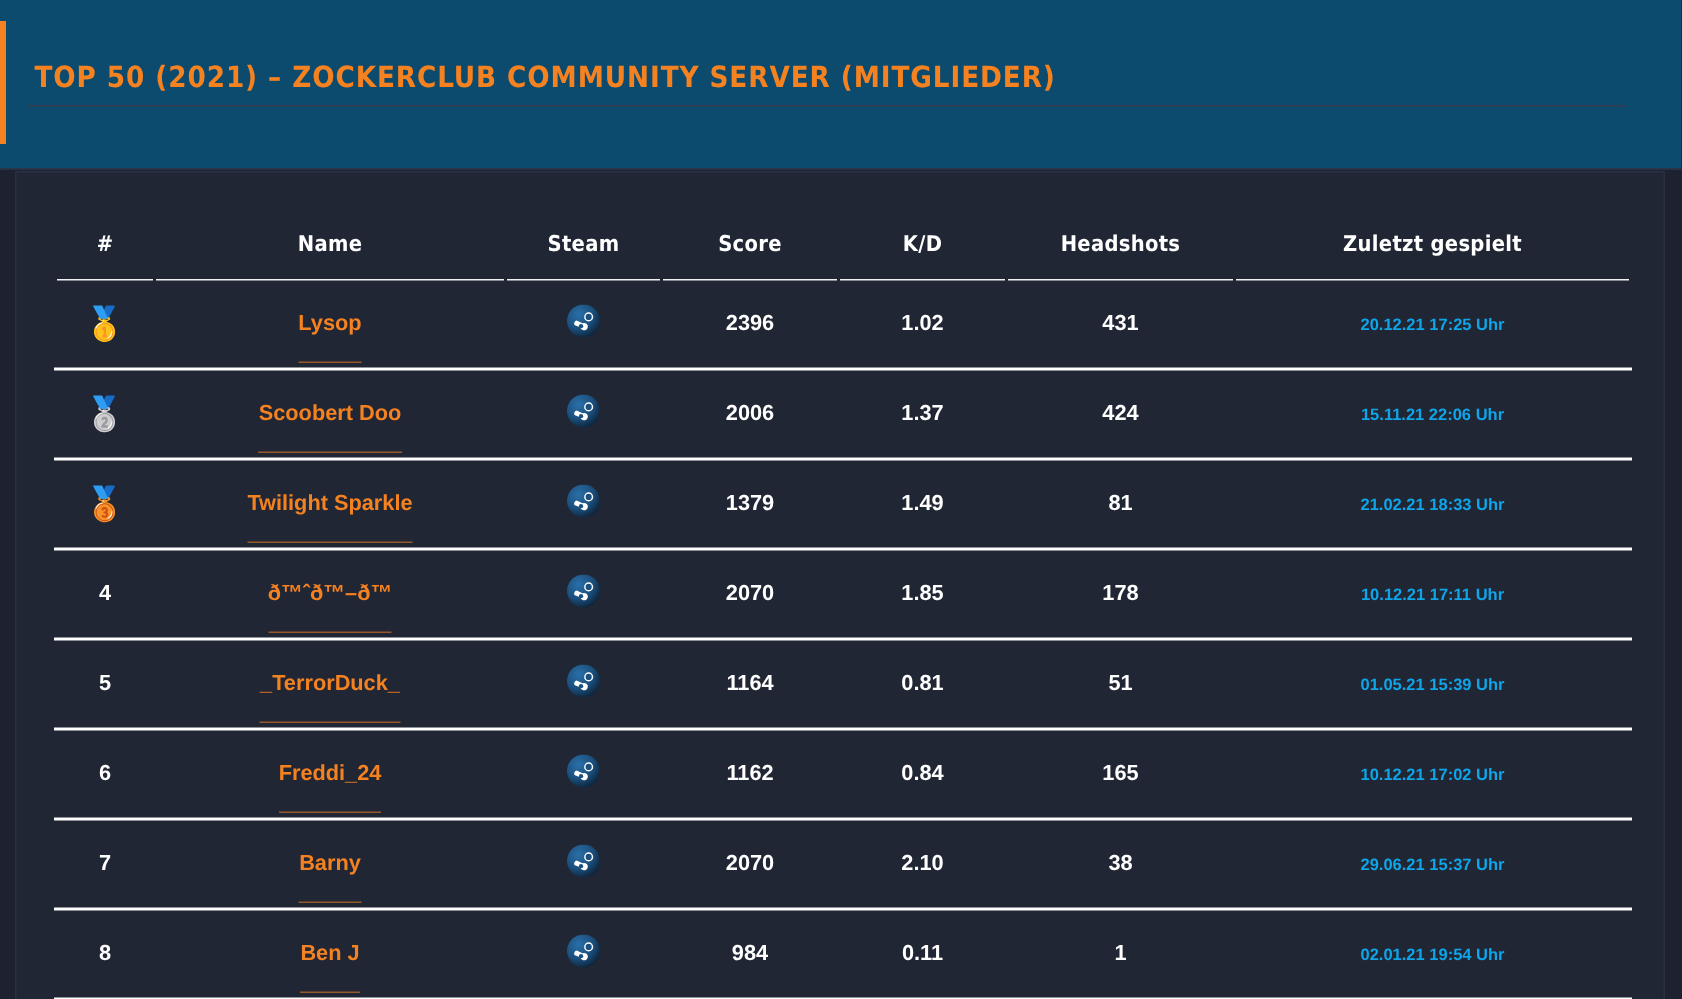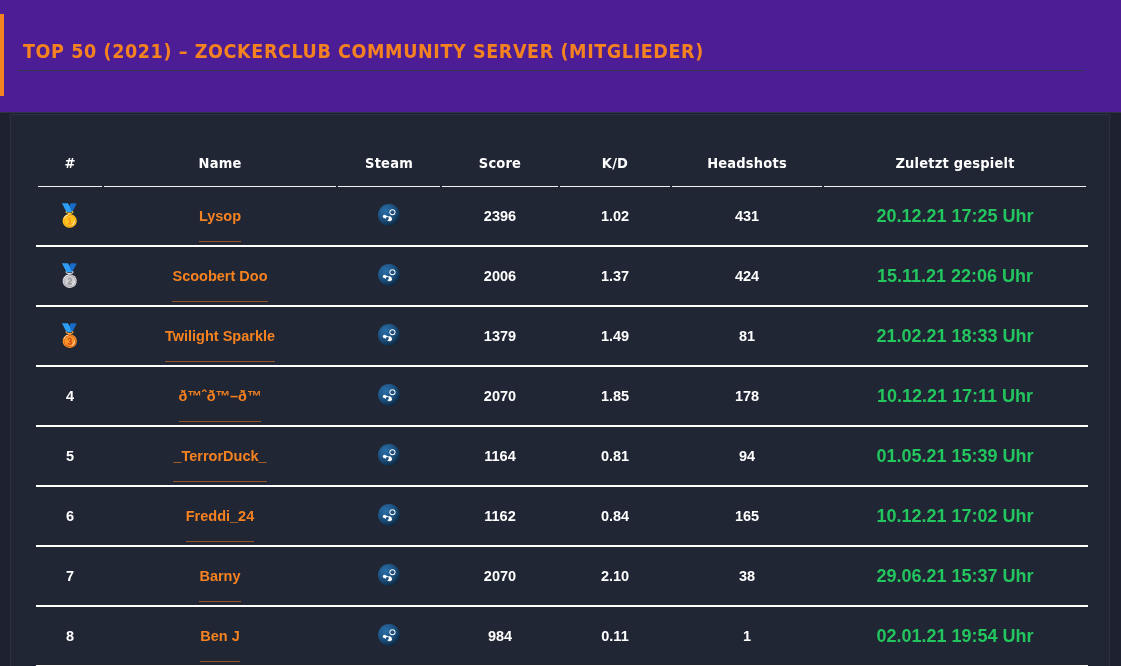--- a/index.html
+++ b/index.html
@@ -12,21 +12,21 @@
     height: 666px;
     overflow: hidden;
     font-family: "Liberation Sans", sans-serif;
     -webkit-font-smoothing: antialiased;
   }
 
   
   .page-header {
     position: relative;
     height: 113px;
-    background: #4c1d95;
+    background: #0c4a6e;
     box-sizing: border-box;
     border-bottom: 1px solid #2e3446;
     text-align: right;
   }
   .accent-bar {
     position: absolute;
     left: 0;
     top: 14px;
     width: 4px;
     height: 82px;
@@ -154,23 +154,23 @@
     line-height: 0;
     cursor: pointer;
   }
   .steam-icon {
     display: block;
     width: 22px;
     height: 22px;
   }
 
   .last-played {
-    font-size: 18px;
-    font-weight: bold;
-    color: #22c55e;
+    font-size: 11px;
+    font-weight: bold;
+    color: #0ea5e9;
     white-space: nowrap;
   }
 </style>
 </head>
 <body>
 
 <div class="page-header">
   <div class="accent-bar"></div>
   <div class="header-inner">
     <div class="page-title">TOP 50 (2021) – ZOCKERCLUB COMMUNITY SERVER (MITGLIEDER)</div>
@@ -311,21 +311,21 @@
     </defs>
     <circle cx="16" cy="16" r="16" fill="url(#steamGrad4)"></circle>
     <path d="M7.2 19.8 L13.1 22.2 a3.6 3.6 0 1 0 2.0 -4.0 L9.4 15.6 a3.0 3.0 0 0 0 -2.2 4.2 Z" fill="#ffffff"></path>
     <circle cx="21.0" cy="12.0" r="4.4" fill="#ffffff"></circle>
     <circle cx="21.0" cy="12.0" r="3.0" fill="#1b4f7d"></circle>
     <circle cx="13.6" cy="21.0" r="2.1" fill="#1b4f7d"></circle>
   </svg>
 </span></td>
           <td><span>1164</span></td>
           <td><span>0.81</span></td>
-          <td><span>94</span></td>
+          <td><span>51</span></td>
           <td><span class="last-played">01.05.21 15:39 Uhr</span></td>
         </tr>
         <tr>
           <td><span class="rank-num">6</span></td>
           <td><a class="player-name">Freddi_24</a></td>
           <td><span class="steam-link">
   <svg class="steam-icon" viewBox="0 0 32 32" xmlns="http://www.w3.org/2000/svg">
     <defs>
       <radialGradient id="steamGrad5" cx="35%" cy="30%" r="80%">
         <stop offset="0%" stop-color="#2a6fa8"></stop>

